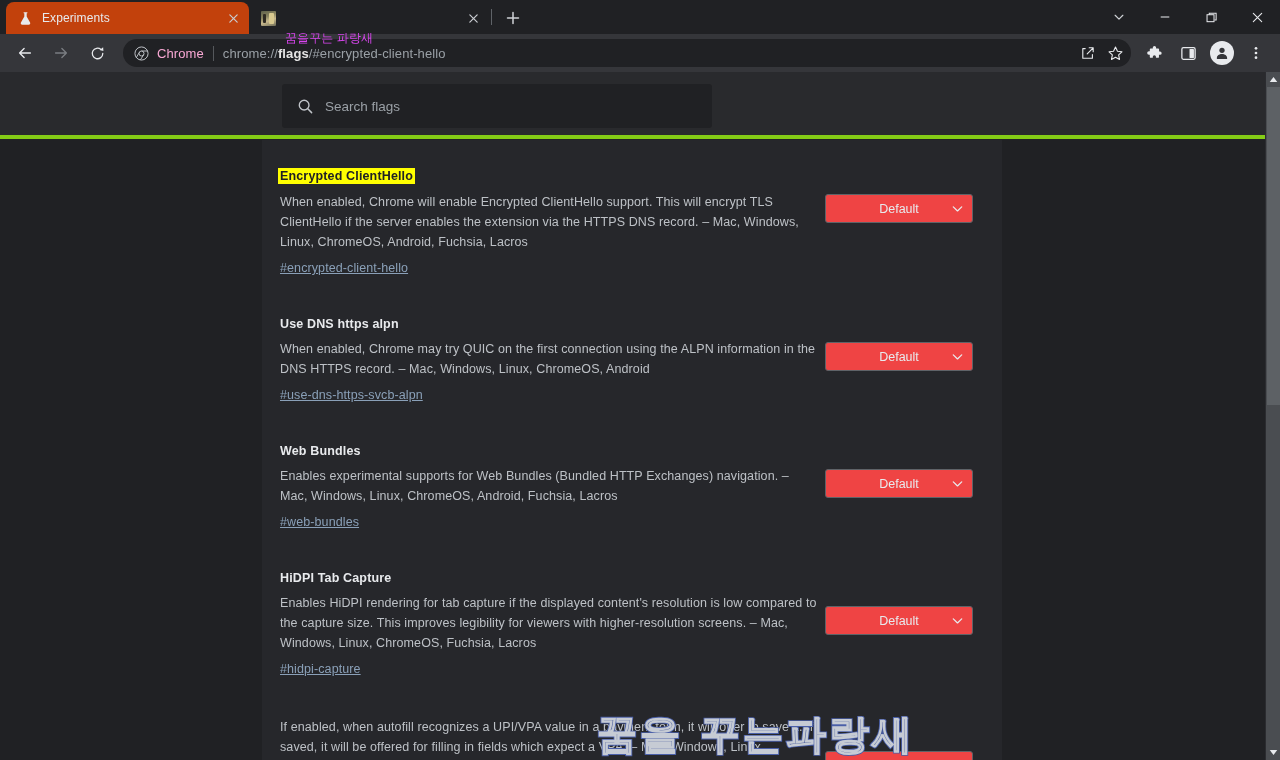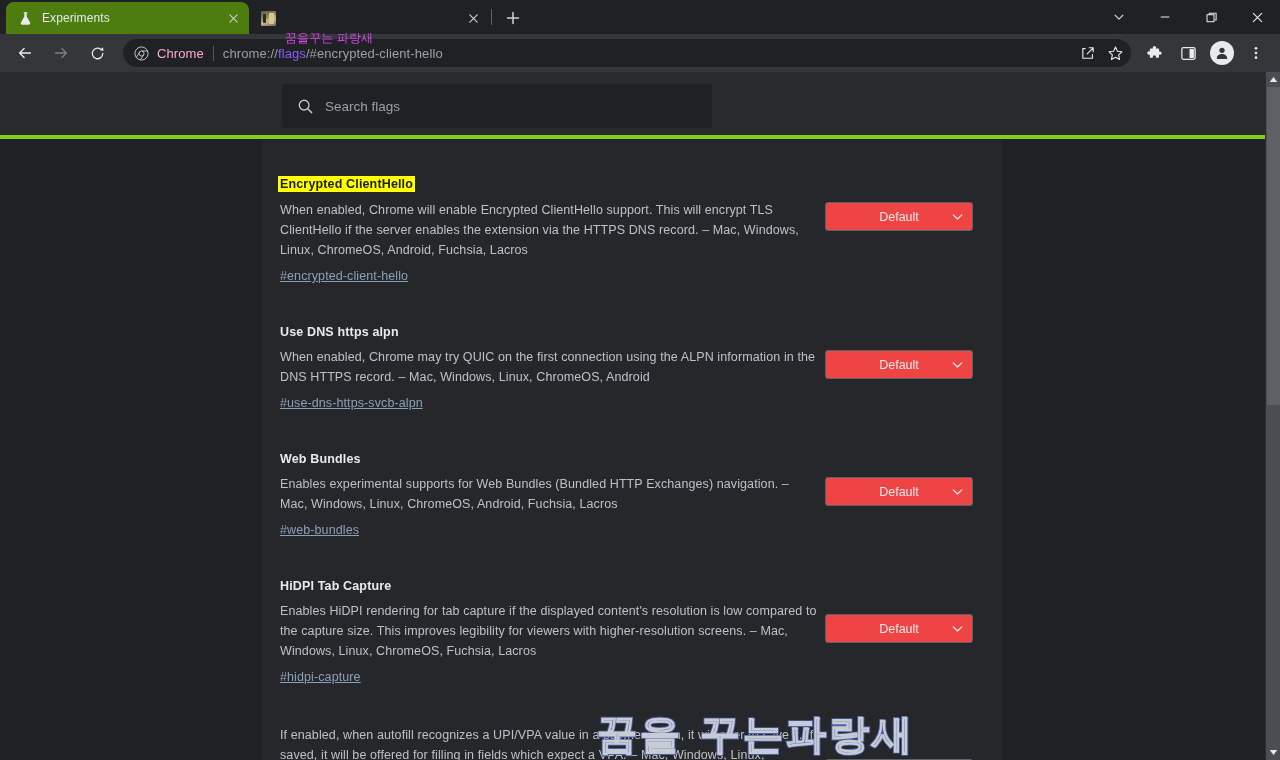--- a/index.html
+++ b/index.html
@@ -36,21 +36,21 @@
   .tab {
     height: 32px;
     display: flex;
     align-items: center;
     border-radius: 8px 8px 0 0;
     padding: 0 8px 0 11px;
     position: relative;
     min-width: 0;
   }
   .tab.active {
-    background: #4d7c0f;
+    background: #c2410c;
     width: 243px;
   }
   .tab.inactive {
     background: transparent;
     width: 240px;
   }
 
   .tab-favicon {
     width: 16px;
     height: 16px;
@@ -182,21 +182,21 @@
   }
   .omni-url {
     font-size: 13px;
     color: #9aa0a6;
     white-space: nowrap;
     overflow: hidden;
     text-overflow: ellipsis;
     letter-spacing: .1px;
     flex: 1;
   }
-  .omni-url b { color: #8b5cf6; font-weight: 400; }
+  .omni-url b { color: #e5e5e5; font-weight: 700; }
 
   .omni-actions {
     display: flex;
     align-items: center;
     flex: 0 0 auto;
   }
   .omni-icon {
     width: 26px; height: 26px;
     display: flex; align-items: center; justify-content: center;
     border-radius: 50%;
@@ -601,21 +601,21 @@
           </span>
           <input class="search-input" type="text" placeholder="Search flags" style="">
         </div>
       </div>
 
       <button class="reset-btn">Reset all</button>
 
       <div class="content-area">
         <div class="card">
           <div class="flags-list" id="flags-list">
-              <div class="flag-row" style="margin-bottom: 38px; margin-top: 8px;">
+              <div class="flag-row" style="margin-bottom: 38px;">
                 <div class="flag-main"><div><span class="flag-title highlight">Encrypted ClientHello</span></div><div class="flag-desc">When enabled, Chrome will enable Encrypted ClientHello support. This will encrypt TLS ClientHello if the server enables the extension via the HTTPS DNS record. – Mac, Windows, Linux, ChromeOS, Android, Fuchsia, Lacros</div><a class="flag-anchor">#encrypted-client-hello</a></div>
                 <div class="flag-select-wrap" style="padding-top: 28px;">
                   <div class="flag-select">
                     <span class="sel-label">Default</span>
                     <span class="chev">
                       <svg width="11" height="7" viewBox="0 0 12 8">
                         <path fill="none" stroke="#e8eaed" stroke-width="1.5" stroke-linecap="round" stroke-linejoin="round" d="M1.2 1.6 L6 6.2 L10.8 1.6"></path>
                       </svg>
                     </span>
                   </div>

